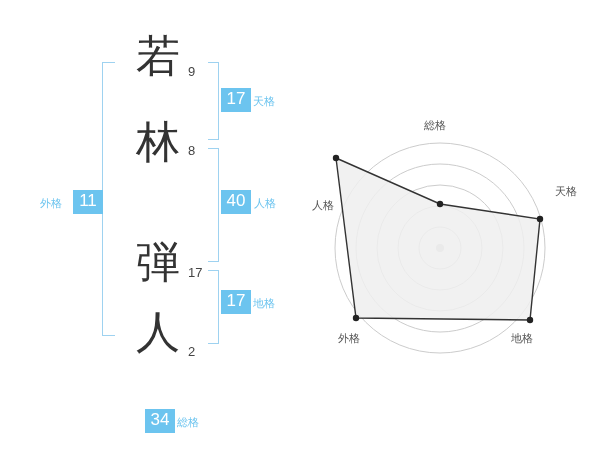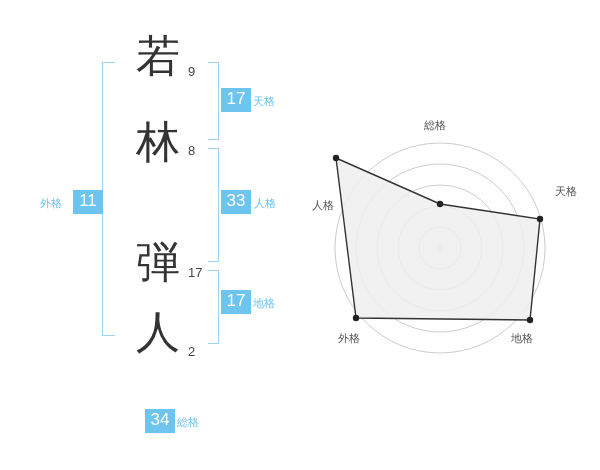--- a/index.html
+++ b/index.html
@@ -120,21 +120,21 @@
 
     <div class="bracket" style="left:208px; top:62px; width:10px; height:76px; border-width:1px 1px 1px 0;"></div>
 
     <div class="bracket" style="left:208px; top:148px; width:10px; height:112px; border-width:1px 1px 1px 0;"></div>
 
     <div class="bracket" style="left:208px; top:270px; width:10px; height:72px; border-width:1px 1px 1px 0;"></div>
 
     <div class="chip" style="left:221px; top:88px;">17</div>
     <div class="chip-label" style="left:253px; top:94px;">天格</div>
 
-    <div class="chip" style="left:221px; top:190px;">33</div>
+    <div class="chip" style="left:221px; top:190px;">40</div>
     <div class="chip-label" style="left:254px; top:196px;">人格</div>
 
     <div class="chip" style="left:221px; top:290px;">17</div>
     <div class="chip-label" style="left:253px; top:296px;">地格</div>
 
     <div class="chip-label" style="left:40px; top:196px;">外格</div>
     <div class="chip" style="left:73px; top:190px;">11</div>
 
     <div class="chip" style="left:145px; top:409px;text-align:center;">34</div>
     <div class="chip-label" style="left:177px; top:415px;">総格</div>

